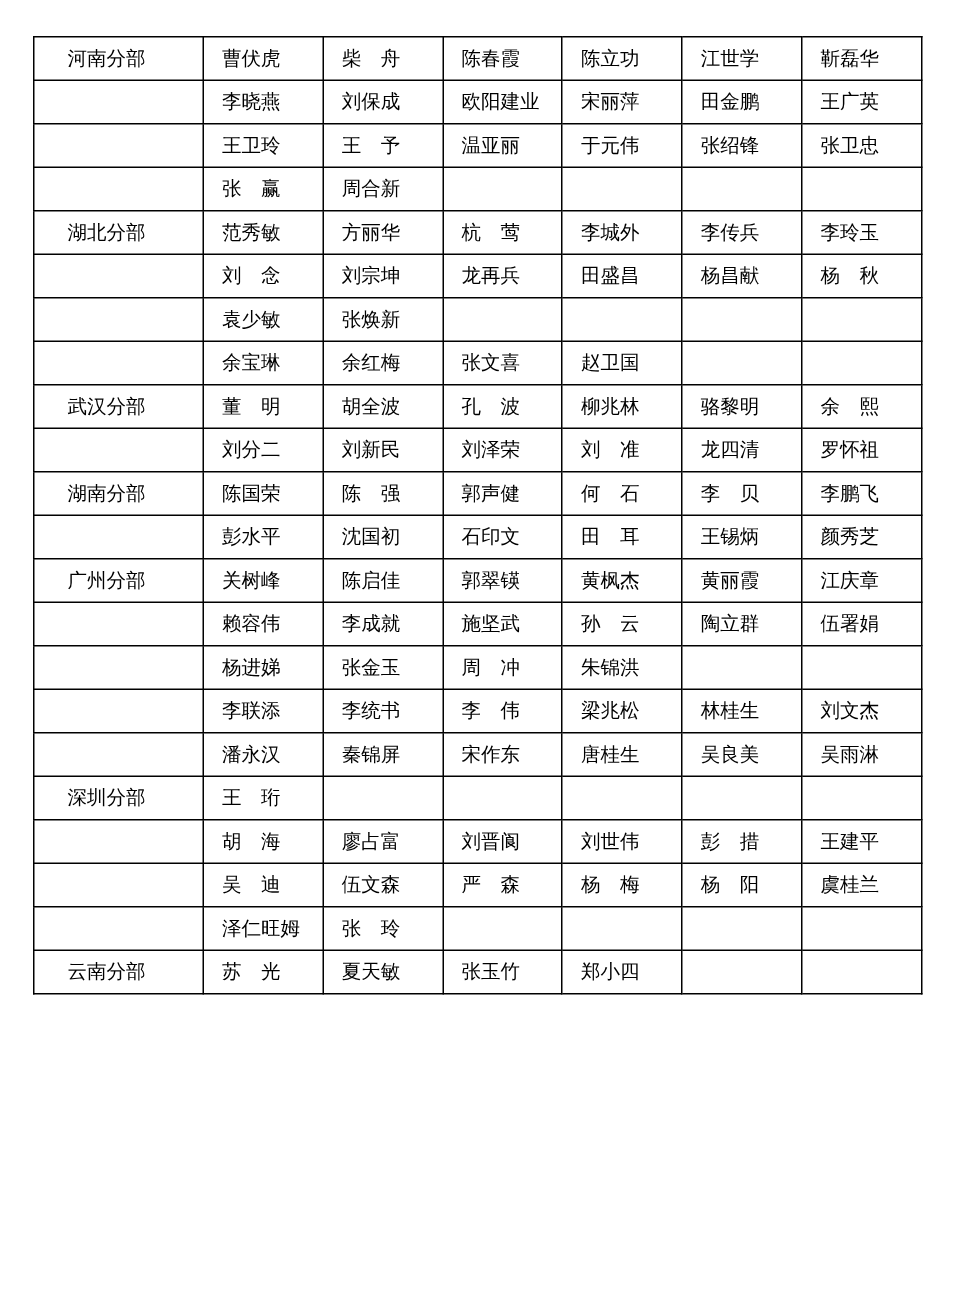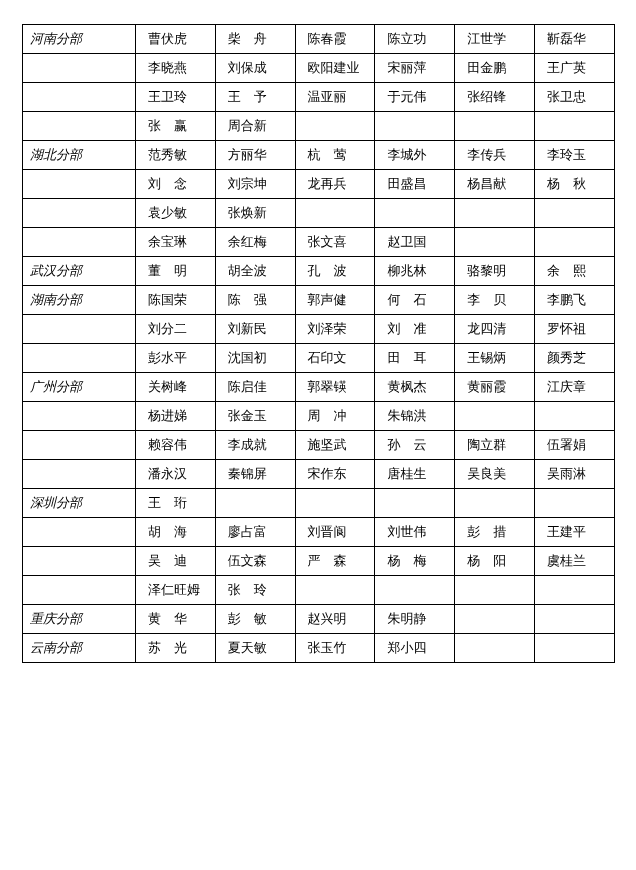--- a/index.html
+++ b/index.html
@@ -30,22 +30,21 @@
   table.roster td {
     border: 1px solid #000000;
     font-size: 13px;
     line-height: 18px;
     padding: 5px 3px 5px 12px;
     vertical-align: top;
     white-space: pre-line;
     overflow: hidden;
   }
   table.roster td.branch {
-    padding-left: 7px;
-    font-style: italic;
+    padding-left: 22px;
   }
   col.branch-col { width: 113px; }
   col.name-col { width: 79.8px; }
 </style>
 </head>
 <body>
 
 <div class="page">
   <table class="roster">
     <colgroup>
@@ -133,75 +132,84 @@
         <tr>
           <td class="branch">武汉分部</td>
           <td>董　明</td>
           <td>胡全波</td>
           <td>孔　波</td>
           <td>柳兆林</td>
           <td>骆黎明</td>
           <td>余　熙</td>
         </tr>
         <tr>
+          <td class="branch"></td>
+          <td>刘分二</td>
+          <td>刘新民</td>
+          <td>刘泽荣</td>
+          <td>刘　准</td>
+          <td>龙四清</td>
+          <td>罗怀祖</td>
+        </tr>
+        <tr>
           <td class="branch">湖南分部</td>
           <td>陈国荣</td>
           <td>陈　强</td>
           <td>郭声健</td>
           <td>何　石</td>
           <td>李　贝</td>
           <td>李鹏飞</td>
         </tr>
         <tr>
           <td class="branch"></td>
-          <td>刘分二</td>
-          <td>刘新民</td>
-          <td>刘泽荣</td>
-          <td>刘　准</td>
-          <td>龙四清</td>
-          <td>罗怀祖</td>
-        </tr>
-        <tr>
-          <td class="branch"></td>
           <td>彭水平</td>
           <td>沈国初</td>
           <td>石印文</td>
           <td>田　耳</td>
           <td>王锡炳</td>
           <td>颜秀芝</td>
         </tr>
         <tr>
           <td class="branch">广州分部</td>
           <td>关树峰</td>
           <td>陈启佳</td>
           <td>郭翠锳</td>
           <td>黄枫杰</td>
           <td>黄丽霞</td>
           <td>江庆章</td>
         </tr>
         <tr>
           <td class="branch"></td>
-          <td>杨进娣</td>
-          <td>张金玉</td>
-          <td>周　冲</td>
-          <td>朱锦洪</td>
-          <td></td>
-          <td></td>
-        </tr>
-        <tr>
-          <td class="branch"></td>
           <td>赖容伟</td>
           <td>李成就</td>
           <td>施坚武</td>
           <td>孙　云</td>
           <td>陶立群</td>
           <td>伍署娟</td>
         </tr>
         <tr>
           <td class="branch"></td>
+          <td>杨进娣</td>
+          <td>张金玉</td>
+          <td>周　冲</td>
+          <td>朱锦洪</td>
+          <td></td>
+          <td></td>
+        </tr>
+        <tr>
+          <td class="branch"></td>
+          <td>李联添</td>
+          <td>李统书</td>
+          <td>李　伟</td>
+          <td>梁兆松</td>
+          <td>林桂生</td>
+          <td>刘文杰</td>
+        </tr>
+        <tr>
+          <td class="branch"></td>
           <td>潘永汉</td>
           <td>秦锦屏</td>
           <td>宋作东</td>
           <td>唐桂生</td>
           <td>吴良美</td>
           <td>吴雨淋</td>
         </tr>
         <tr>
           <td class="branch">深圳分部</td>
           <td>王　珩</td>
@@ -232,29 +240,20 @@
         <tr>
           <td class="branch"></td>
           <td>泽仁旺姆</td>
           <td>张　玲</td>
           <td></td>
           <td></td>
           <td></td>
           <td></td>
         </tr>
         <tr>
-          <td class="branch">重庆分部</td>
-          <td>黄　华</td>
-          <td>彭　敏</td>
-          <td>赵兴明</td>
-          <td>朱明静</td>
-          <td></td>
-          <td></td>
-        </tr>
-        <tr>
           <td class="branch">云南分部</td>
           <td>苏　光</td>
           <td>夏天敏</td>
           <td>张玉竹</td>
           <td>郑小四</td>
           <td></td>
           <td></td>
         </tr>
       </tbody>
   </table>

